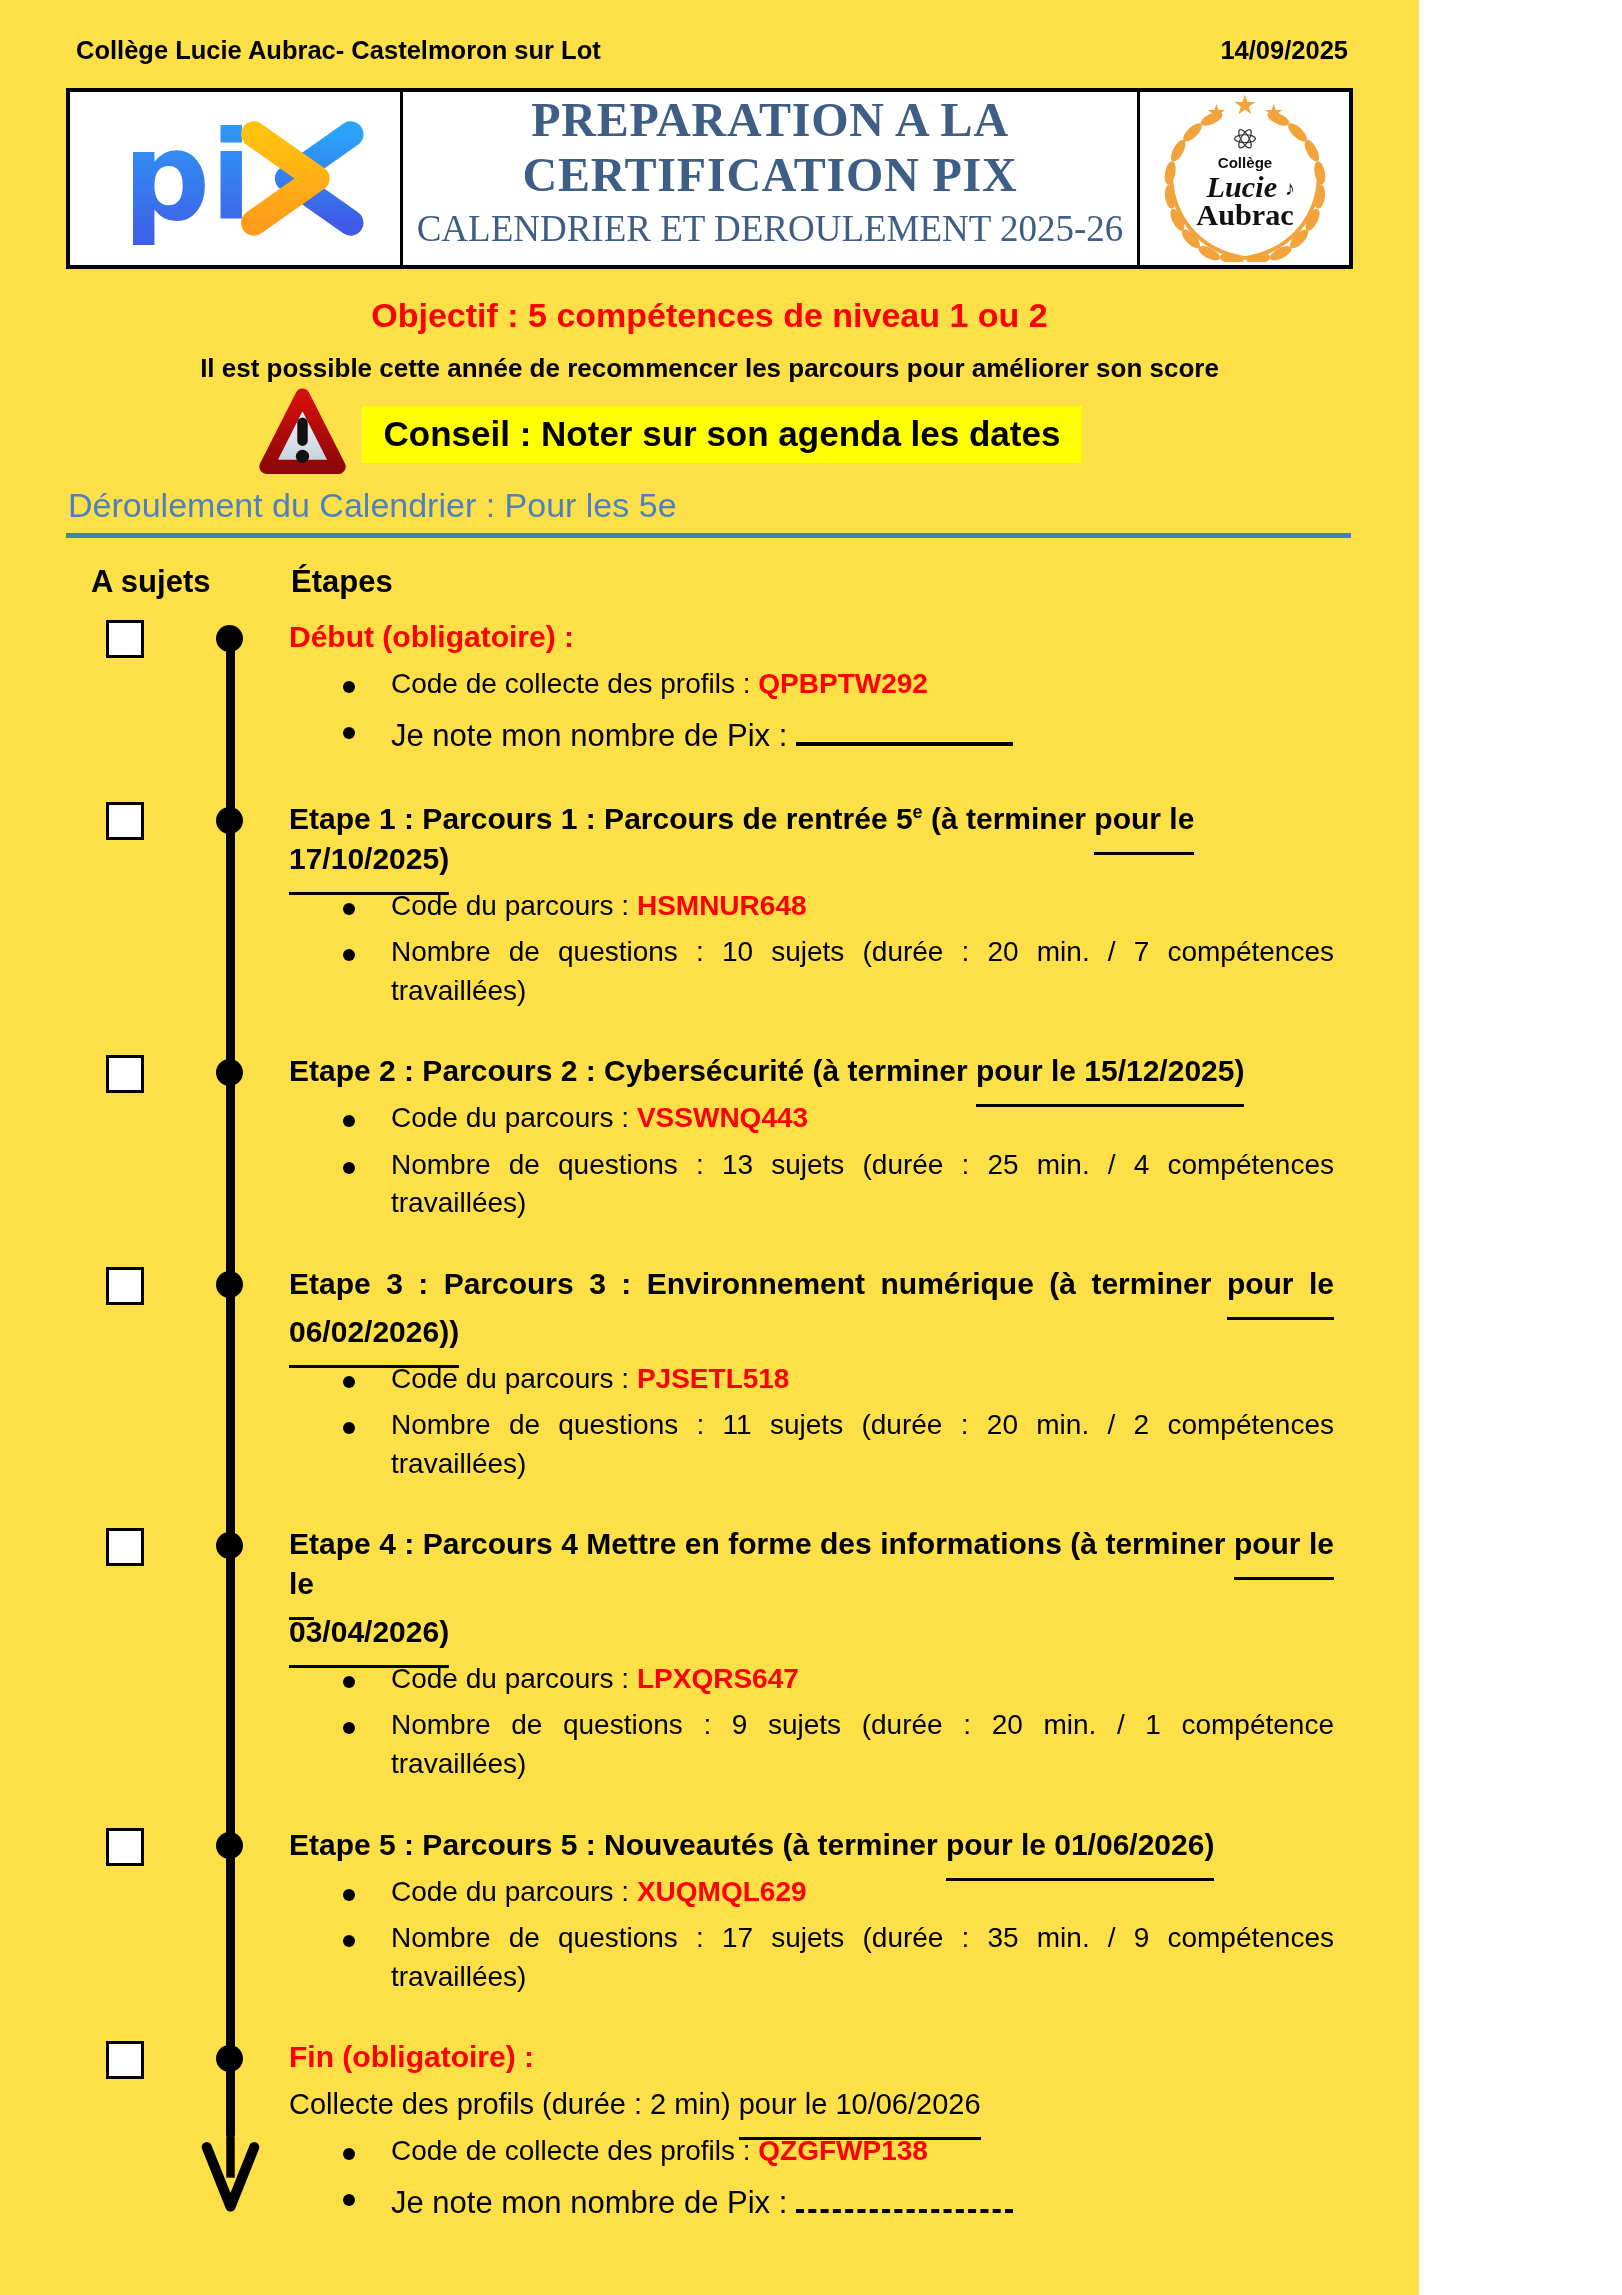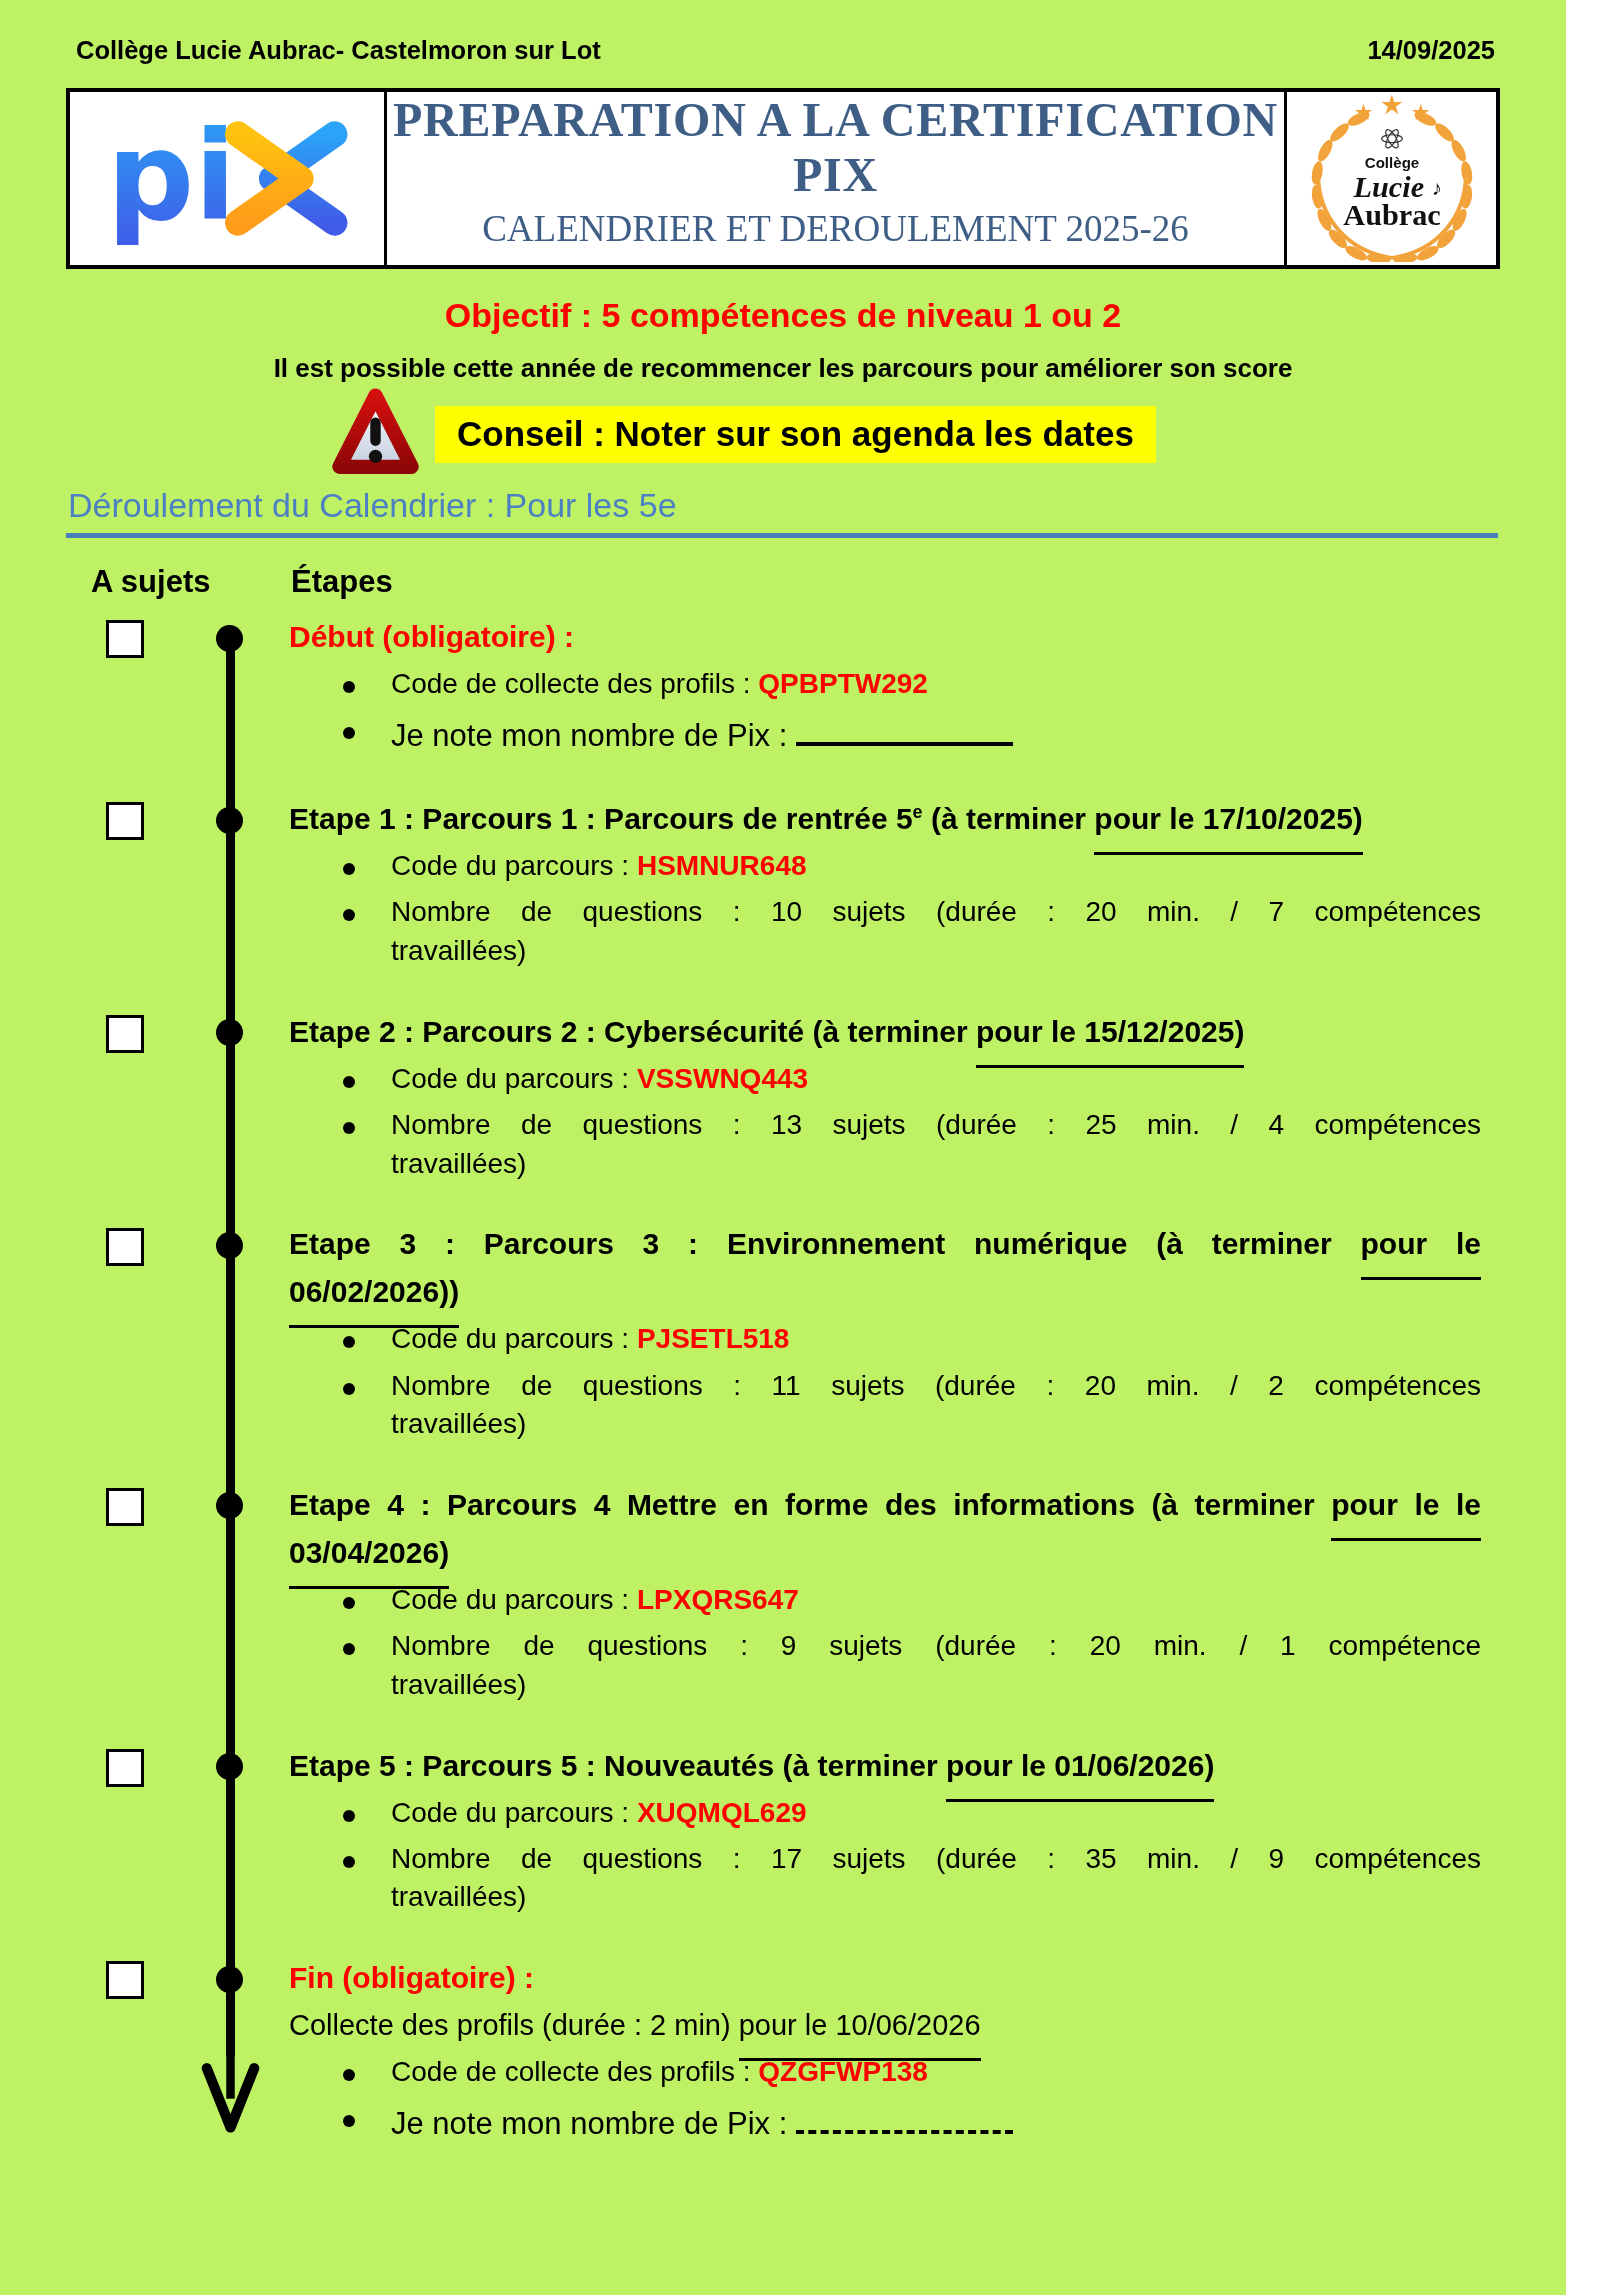--- a/index.html
+++ b/index.html
@@ -1,25 +1,25 @@
 <!DOCTYPE html>
 <html style="font-size:13.6px"><head>
 <meta charset="utf-8">
 <title>Preparation Certification PIX</title>
 <style>
   html,body{margin:0;padding:0;background:#ffffff;}
-  .page{position:relative;width:1566px;height:2295px;background:#bef264;overflow:hidden;
+  .page{position:relative;width:1419px;height:2295px;background:#fde047;overflow:hidden;
         font-family:"Liberation Sans",sans-serif;color:#000;}
   
   .topbar{position:absolute;top:36px;left:76px;right:71px;display:flex;
           justify-content:space-between;font-size:25.5px;font-weight:bold;}
   
   .banner{position:absolute;top:88px;left:66px;right:66px;height:173px;
           border:4.2px solid #000;display:flex;background:#fff;}
-  .cell-pix{width:314px;border-right:3.4px solid #000;display:flex;align-items:center;justify-content:center;}
+  .cell-pix{width:314px;border-right:3.4px solid #000;display:flex;align-items:center;justify-content:center;padding-left:16px;}
   .cell-title{flex:1;border-right:3.4px solid #000;display:flex;flex-direction:column;
               align-items:center;color:#3e5e86;
               font-family:"Liberation Serif",serif;text-align:center;}
   .t1{font-size:48px;font-weight:bold;letter-spacing:0.8px;}
   .t2{font-size:37px;font-weight:normal;margin-top:5.1px;}
   .cell-college{width:209px;display:flex;align-items:center;justify-content:center;}
   
   .objectif{position:absolute;top:296px;left:0;right:0;text-align:center;
             font-size:34px;font-weight:bold;color:#fe0000;}
   .objsub{position:absolute;top:353px;left:0;right:0;text-align:center;

